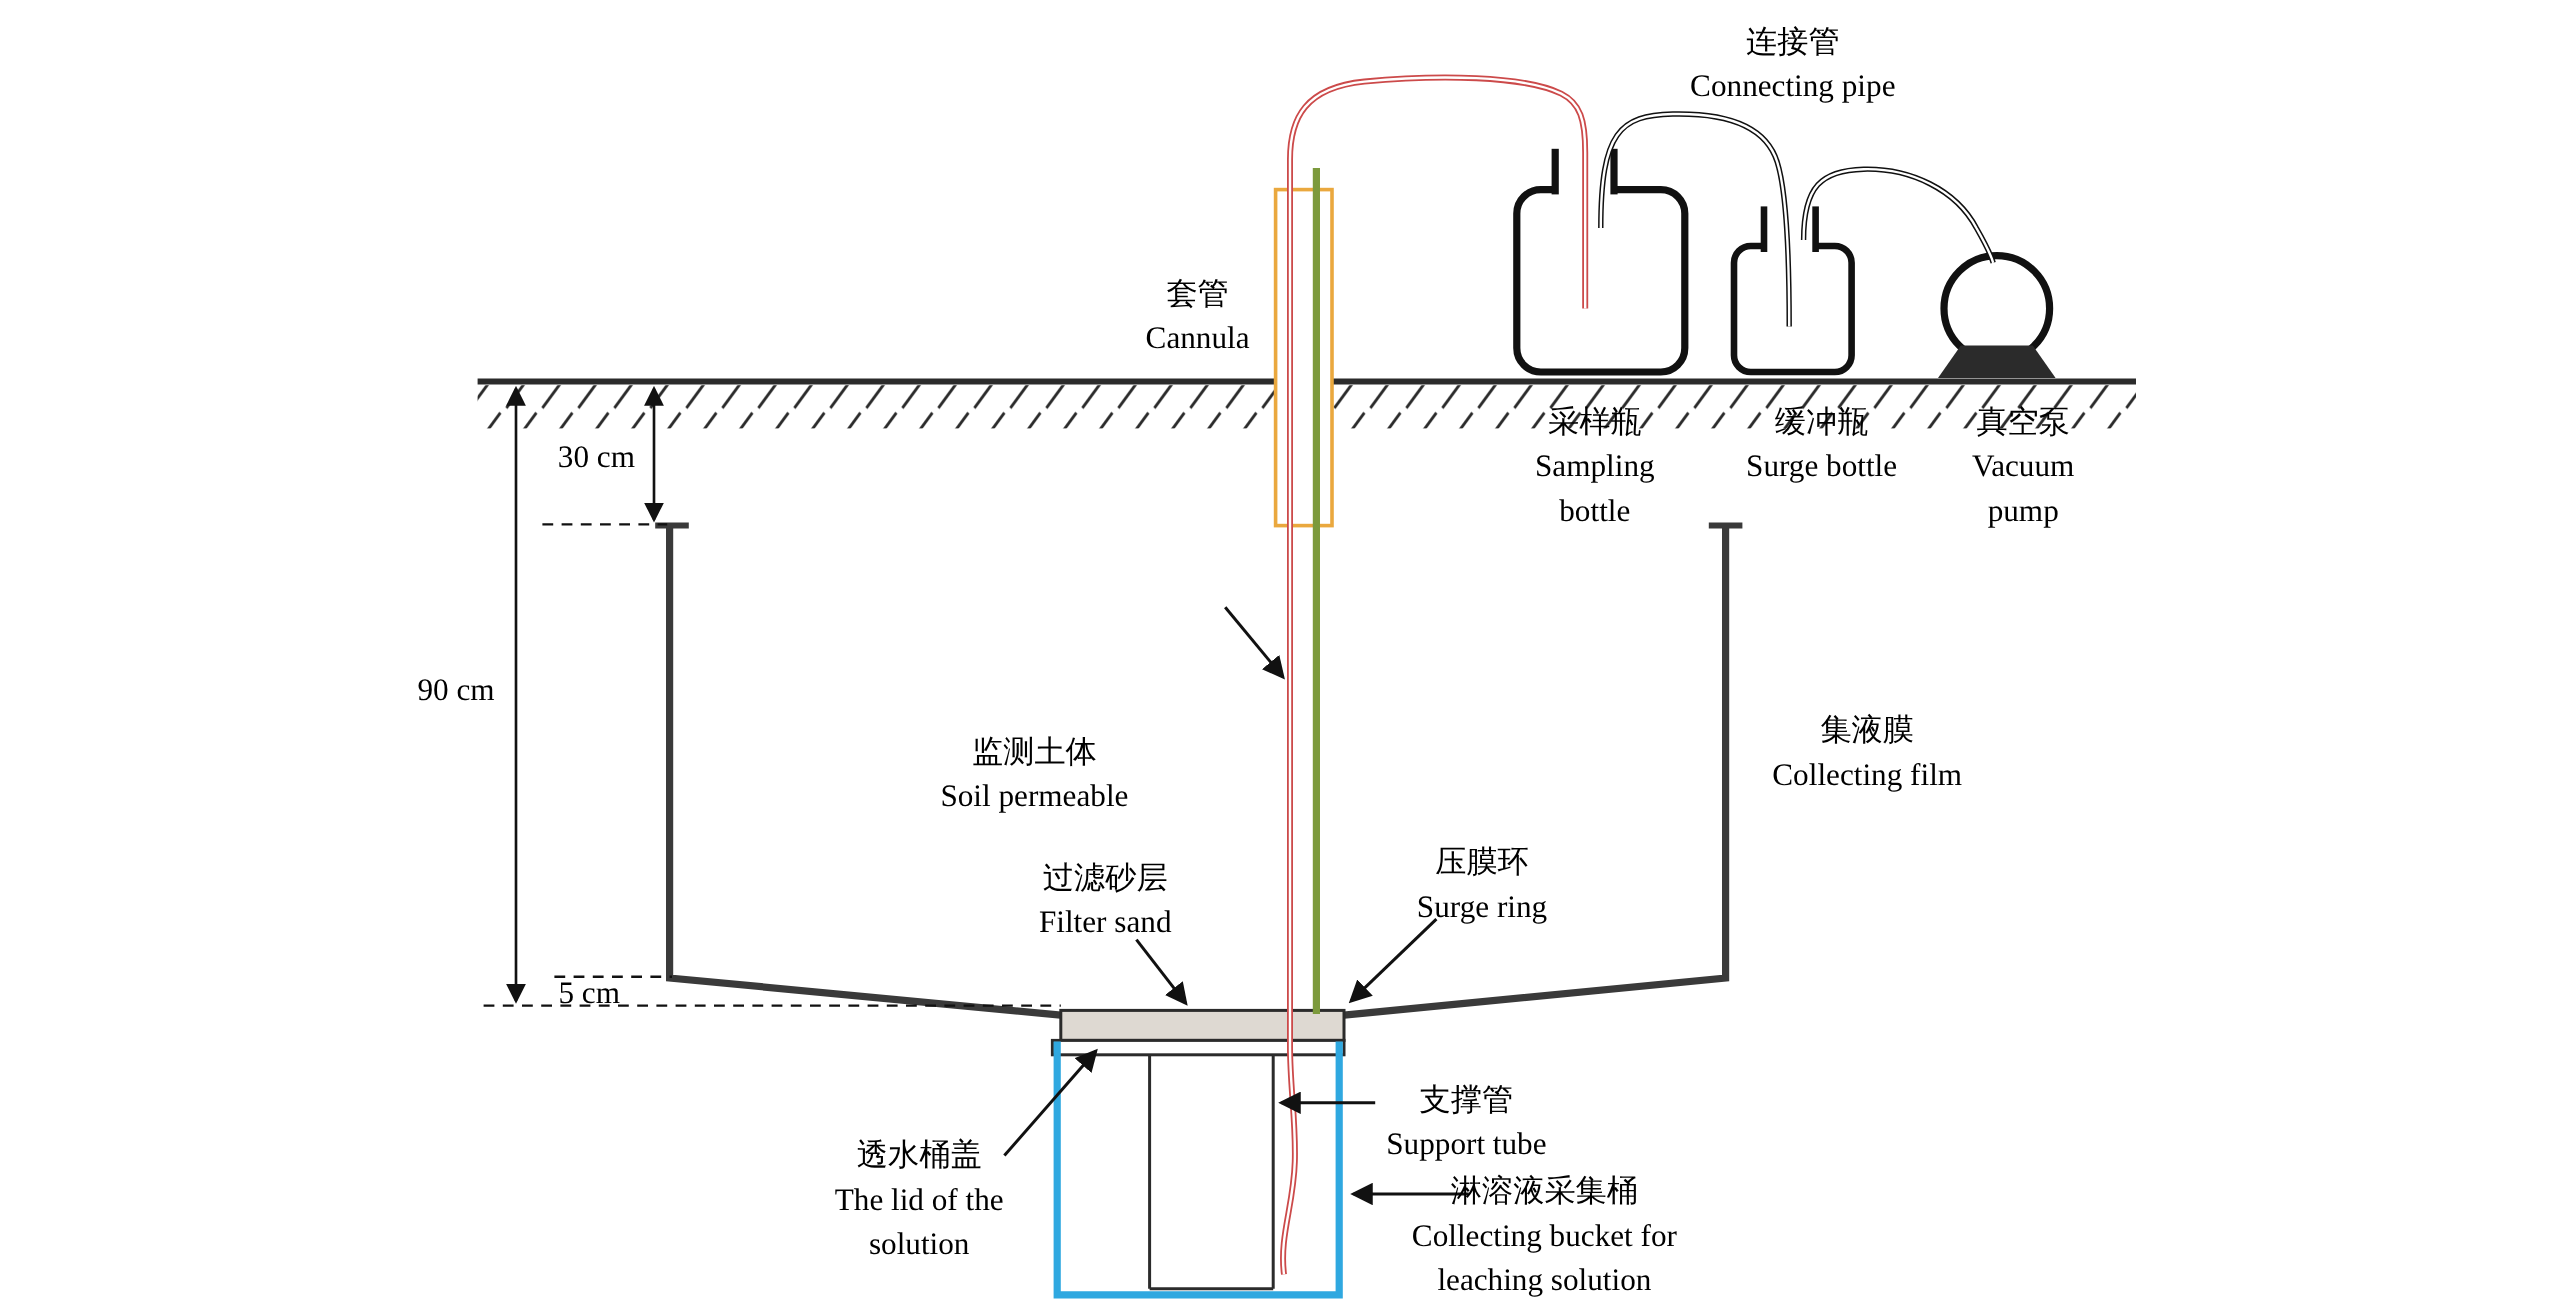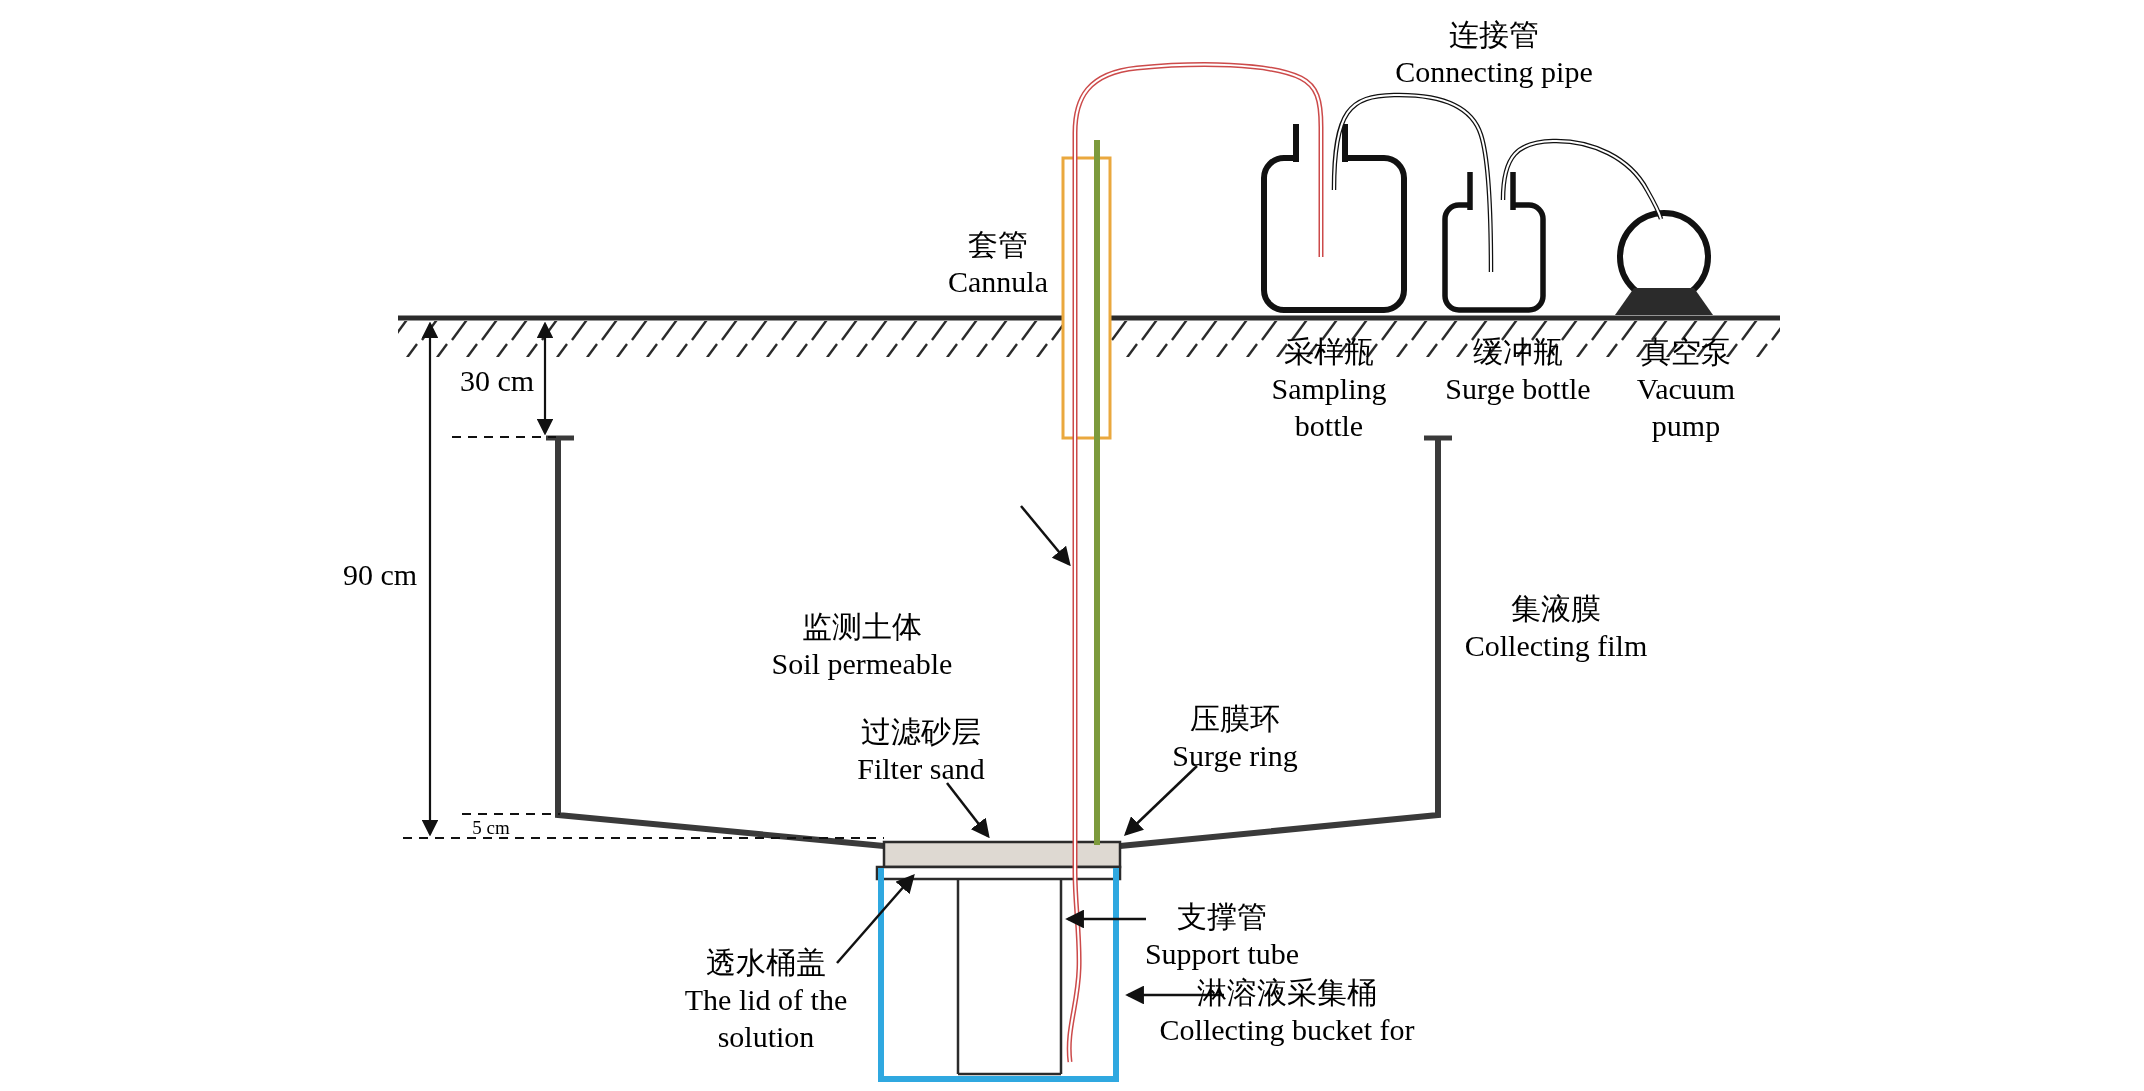--- a/index.html
+++ b/index.html
@@ -9,27 +9,27 @@
     background:#ffffff;
     overflow:hidden;
     font-family:"Liberation Serif","DejaVu Serif",serif;
     color:#000;
   }
   .stage svg{position:absolute;left:0;top:0;}
   .lbl{
     position:absolute;
     transform:translateX(-50%);
     text-align:center;
-    font-size:30px;
+    font-size:26px;
     line-height:37px;
     white-space:nowrap;
     color:#000;
   }
   .lbl .ln{display:block;}
-  .lbl.small{font-size:19px;line-height:30px;}
+  .lbl.small{font-size:26px;line-height:30px;}
 </style>
 </head>
 <body>
 
 <div class="stage">
 
   <svg width="2144" height="1091" viewBox="0 0 2144 1091">
     <defs>
       <pattern id="hatch" patternUnits="userSpaceOnUse" width="30" height="38">
         <line x1="2" y1="36" x2="27" y2="2" stroke="#2b2b2b" stroke-width="2.4"></line>
@@ -166,20 +166,21 @@
 
   <div class="lbl" style="left:766px;top:944px">
     <span class="ln">透水桶盖</span>
     <span class="ln">The lid of the</span>
     <span class="ln">solution</span>
   </div>
 
   <div class="lbl" style="left:1287px;top:974px">
     <span class="ln">淋溶液采集桶</span>
     <span class="ln">Collecting bucket for</span>
+    <span class="ln">leaching solution</span>
   </div>
 
   <div class="lbl" style="left:497px;top:362px">
     <span class="ln">30 cm</span>
   </div>
 
   <div class="lbl" style="left:380px;top:556px">
     <span class="ln">90 cm</span>
   </div>
 

